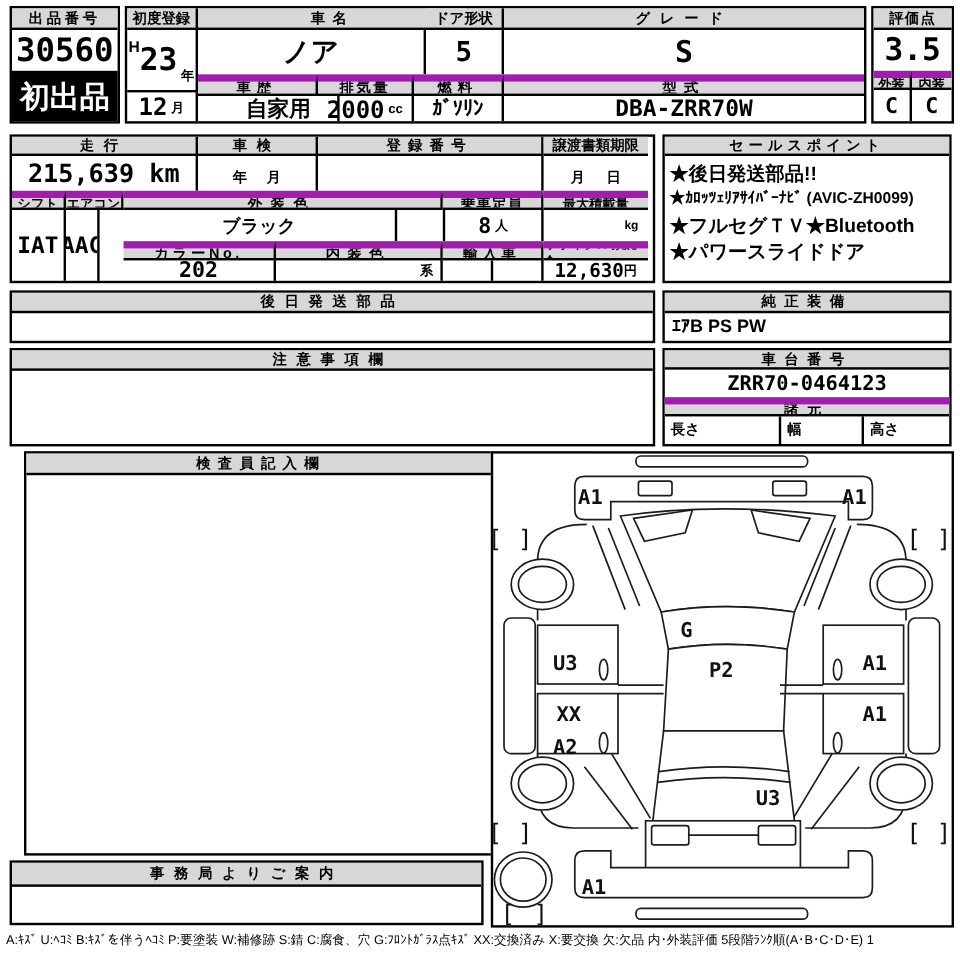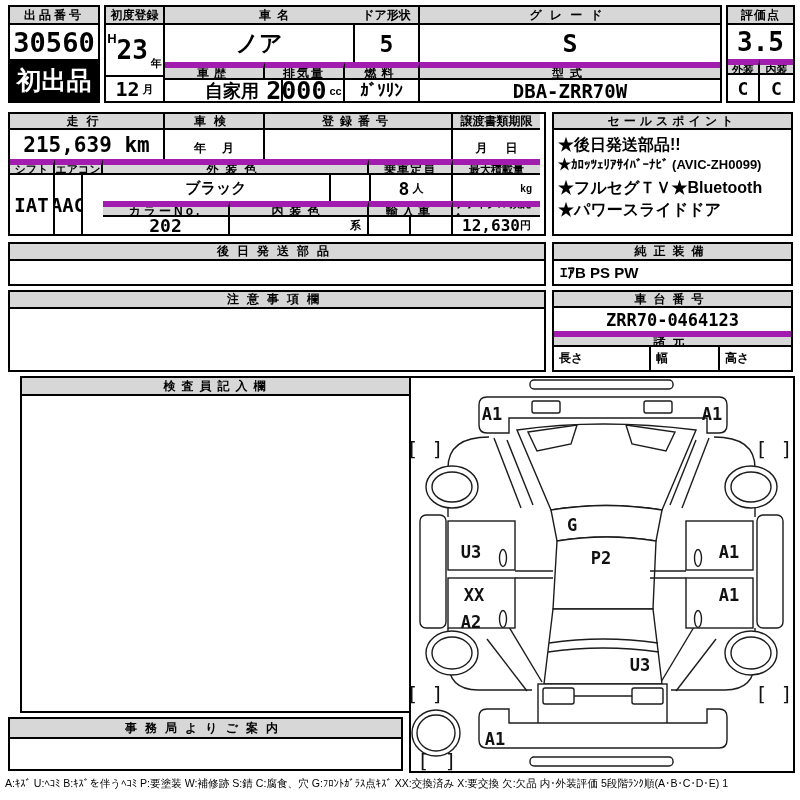--- a/index.html
+++ b/index.html
@@ -53,21 +53,21 @@
   <div class="cell rb mono" style="left:249px;top:18px;width:65px;height:37px;font-size:23px;">5</div>
   <div class="cell mono" style="left:314px;top:18px;width:300px;height:37px;font-size:25px;">S</div>
 
   <div class="cell hdr bt bb rb" style="left:59px;top:55px;width:100px;height:18px;letter-spacing:5px;">車歴</div>
   <div class="cell hdr bt bb rb" style="left:159px;top:55px;width:80px;height:18px;letter-spacing:2px;">排気量</div>
   <div class="cell hdr bt bb rb" style="left:239px;top:55px;width:75px;height:18px;letter-spacing:5px;">燃料</div>
   <div class="cell hdr bt bb" style="left:314px;top:55px;width:300px;height:18px;letter-spacing:6px;">型式</div>
 
   <div class="cell rb" style="left:59px;top:73px;width:100px;height:21px;font-size:18px;font-weight:bold;margin-left:18px;">自家用</div>
   <div class="cell rb" style="left:159px;top:73px;width:80px;height:21px;">
-    <span class="mono" style="font-size:25px;">2000</span>
+    <span class="mono" style="font-size:20px;">2000</span>
     <span class="unit">cc</span>
   </div>
   <div class="cell rb" style="left:239px;top:73px;width:75px;height:21px;font-size:17px;font-weight:bold;">ｶﾞｿﾘﾝ</div>
   <div class="cell mono" style="left:314px;top:73px;width:300px;height:21px;font-size:19px;">DBA-ZRR70W</div>
 </div>
 
 <div class="box" style="left:726px;top:5px;width:69px;height:98px;">
   <div class="cell hdr bb" style="left:0;top:0;width:65px;height:18px;letter-spacing:1px;">評価点</div>
   <div class="cell mono" style="left:0;top:18px;width:65px;height:34px;font-size:26px;">3.5</div>
   <div class="cell hdr bt bb rb" style="left:0;top:52px;width:32px;height:16px;font-size:11px;">外装</div>

